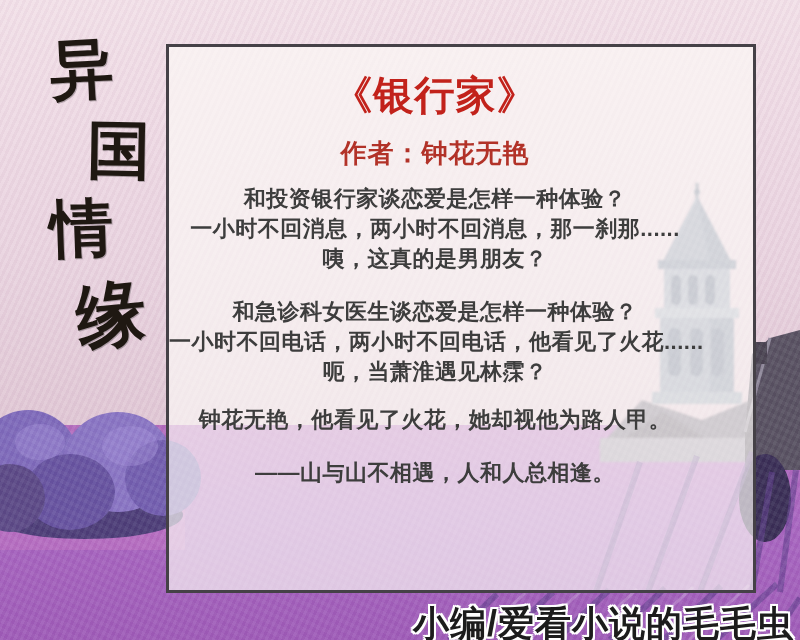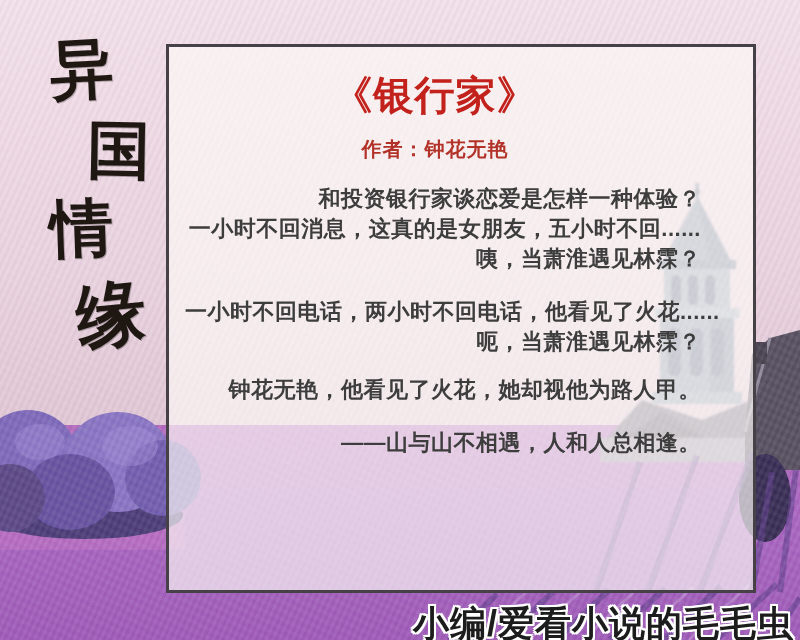--- a/index.html
+++ b/index.html
@@ -38,25 +38,25 @@
   .vt-1{left:50px;top:38px;font-size:63px;transform:rotate(-3deg);}
   .vt-2{left:87px;top:119px;font-size:63px;transform:rotate(1deg);}
   .vt-3{left:50px;top:197px;font-size:63px;transform:rotate(-2deg);}
   .vt-4{left:76px;top:280px;font-size:70px;transform:rotate(-6deg);}
   .card-text{position:absolute;left:169px;width:532px;text-align:center;}
   .book-title{
     top:68px;font-size:40px;font-weight:800;color:var(--accent-red);
     letter-spacing:1px;
   }
   .book-author{
-    top:136px;font-size:20px;font-weight:700;color:var(--author-red);
+    top:136px;font-size:26px;font-weight:700;color:var(--author-red);
     letter-spacing:1px;
   }
   .book-description{top:184px;}
-  .para{margin:0 0 0 16px;text-align:right;}
+  .para{margin:0 0 0 0;}
   .para .line{
     font-size:22px;line-height:30px;font-weight:600;color:var(--body-text);
     letter-spacing:.5px;white-space:nowrap;
   }
   .para-2{margin-top:23px;}
   .para-3{margin-top:18px;}
   .para-4{margin-top:23px;}
   .editor-credit{
     position:absolute;right:6px;top:600px;font-size:36px;font-weight:800;
     color:var(--credit-black);letter-spacing:1px;white-space:nowrap;
@@ -163,24 +163,25 @@
   </div>
 
   <div class="book-card"></div>
 
   <div class="card-text book-title">《银行家》</div>
   <div class="card-text book-author">作者：钟花无艳</div>
 
   <div class="card-text book-description">
     <div class="para para-1">
       <div class="line">和投资银行家谈恋爱是怎样一种体验？</div>
-      <div class="line">一小时不回消息，这真的是女朋友，五小时不回......</div>
-      <div class="line">咦，当萧淮遇见林霂？</div>
+      <div class="line">一小时不回消息，两小时不回消息，那一刹那......</div>
+      <div class="line">咦，这真的是男朋友？</div>
     </div>
     <div class="para para-2">
+      <div class="line">和急诊科女医生谈恋爱是怎样一种体验？</div>
       <div class="line">一小时不回电话，两小时不回电话，他看见了火花......</div>
       <div class="line">呃，当萧淮遇见林霂？</div>
     </div>
     <div class="para para-3">
       <div class="line">钟花无艳，他看见了火花，她却视他为路人甲。</div>
     </div>
     <div class="para para-4">
       <div class="line">——山与山不相遇，人和人总相逢。</div>
     </div>
   </div>

